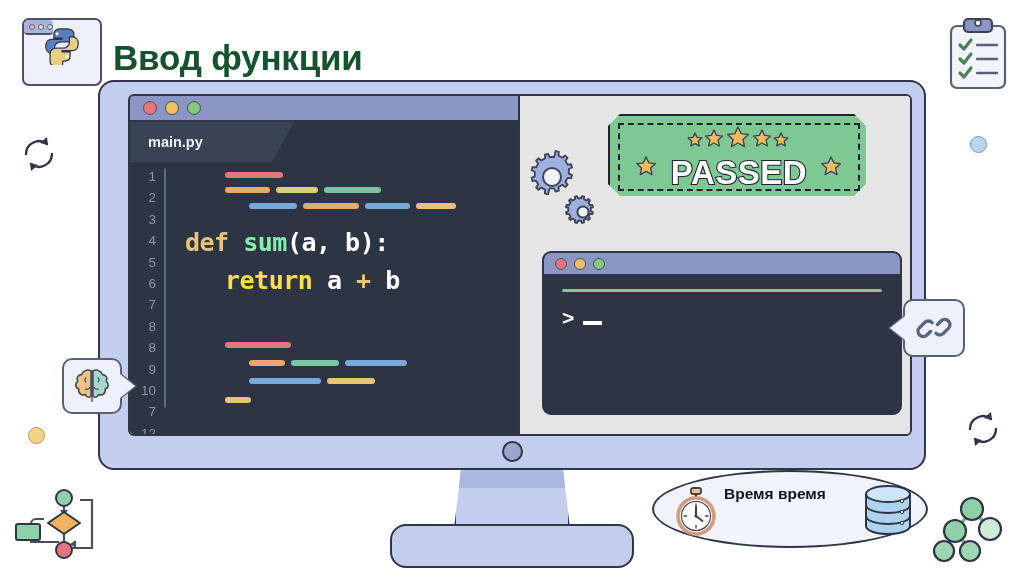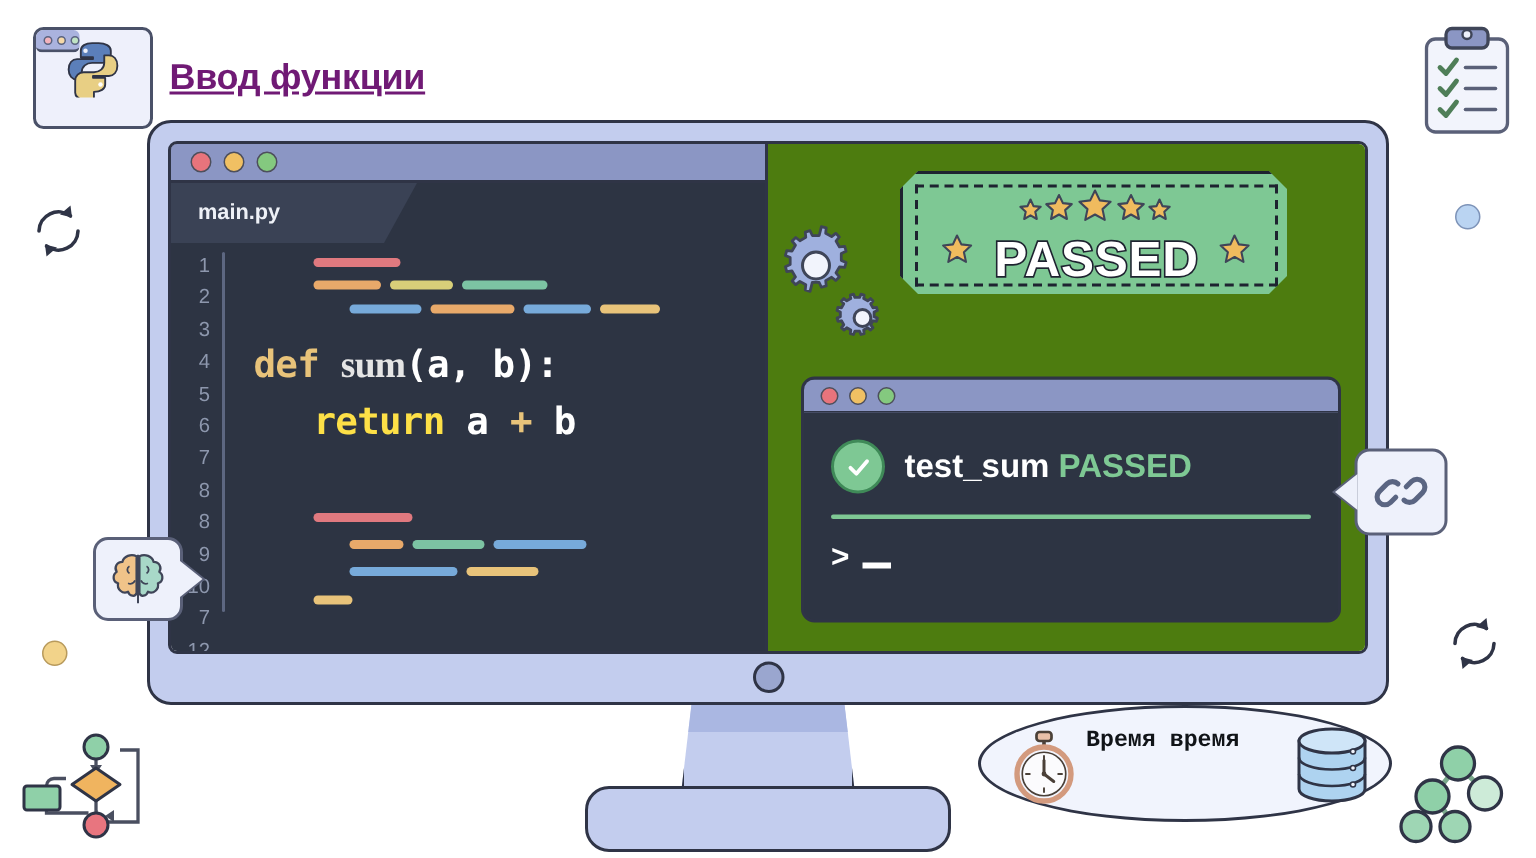--- a/index.html
+++ b/index.html
@@ -6,22 +6,22 @@
   body{
     width:1024px;height:572px;position:relative;overflow:hidden;
     background:#ffffff;
     font-family:"Liberation Sans", sans-serif;
     -webkit-font-smoothing:antialiased;
   }
   .stage{position:absolute;inset:0;}
 
   
   .heading{
-    position:absolute;font-weight:bold;color:#701a75;
-    font-size:24px;letter-spacing:-0.2px;white-space:nowrap;text-decoration:underline;
+    position:absolute;font-weight:bold;color:#14532d;
+    font-size:35px;letter-spacing:-0.2px;white-space:nowrap;
   }
   #h-left{left:113px;top:38px;}
   #h-right{left:597px;top:38px;}
 
   
   .pywin{
     position:absolute;left:22px;top:18px;width:76px;height:64px;
     background:#eef0fb;border:2px solid #4a5168;border-radius:7px;overflow:hidden;
   }
   .pywin .bar{height:13px;background:#aab3de;border-bottom:2px solid #4a5168;
@@ -32,21 +32,21 @@
   .pywin .bar i:nth-child(3){background:#bfe3c4;}
   .pywin .body{display:flex;align-items:center;justify-content:center;height:49px;}
 
   
   .clipboard{position:absolute;right:12px;top:14px;width:68px;height:80px;}
 
   
   .monitor{
     position:absolute;left:98px;top:80px;width:828px;height:390px;
     background:#c3cdee;border:2.5px solid #2f3446;border-radius:16px;
-    box-sizing:border-box;padding:12px 12px 0 12px;
+    box-sizing:border-box;padding:12px 12px 0 28px;
   }
   .screen{
     position:relative;width:100%;height:342px;border:2.5px solid #2f3446;
     border-radius:6px;overflow:hidden;display:flex;background:#f3f5fc;
     box-sizing:border-box;
   }
   .bezel-bottom{
     position:absolute;left:0;right:0;bottom:0;height:34px;
     display:flex;align-items:center;justify-content:center;
   }
@@ -82,26 +82,26 @@
   .code{position:relative;height:276px;display:flex;padding-top:4px;box-sizing:border-box;}
   .gutter{width:34px;text-align:right;padding-right:8px;box-sizing:border-box;
     color:#8d97ad;font-size:13.5px;line-height:21.4px;}
   .gutter div{height:21.4px;}
   .code-rule{width:2px;background:#5d6781;margin:2px 11px 30px 0;border-radius:2px;}
   .lines{position:relative;flex:1;padding-top:2px;}
   .bar{height:6px;border-radius:4px;position:absolute;}
   .ctext{position:absolute;color:#fff;font-size:25px;font-weight:bold;
     font-family:"DejaVu Sans Mono", monospace;white-space:nowrap;letter-spacing:-0.5px;}
   .k-def{color:#e8c37a;}
-  .k-fn{color:#e5e5e5;font-family:Liberation Serif, serif;}
+  .k-fn{color:#86efac;}
   .k-ret{color:#fde047;}
   .k-op{color:#e8c37a;}
 
   
-  .results{width:50%;height:100%;background:#4d7c0f;position:relative;box-sizing:border-box;}
+  .results{width:50%;height:100%;background:#e5e5e5;position:relative;box-sizing:border-box;}
   .badge{
     position:absolute;left:88px;top:18px;width:258px;height:82px;
     background:#7ec894;border:2.5px solid #1e2330;
     clip-path:polygon(0 12px,12px 0,246px 0,258px 12px,258px 70px,246px 82px,12px 82px,0 70px);
   }
   .badge .dash{position:absolute;inset:7px 8px;border:2px dashed #1e2330;}
   .badge .word{
     position:absolute;left:0;right:0;top:38px;text-align:center;
     font-size:33px;font-weight:bold;color:#ffffff;letter-spacing:0.5px;
     -webkit-text-stroke:2.2px #1e2330; paint-order:stroke fill;
@@ -145,21 +145,21 @@
   #callout-link:after{left:-15px;top:15px;border-top:12px solid transparent;
     border-bottom:12px solid transparent;border-right:15px solid #eef1fb;
     filter:drop-shadow(-2px 0 0 #5a6078);}
 
   
   #url{position:absolute;left:120px;top:511px;font-size:18px;font-weight:bold;color:#111418;}
 
   
   .timebubble{
     position:absolute;left:652px;top:470px;width:272px;height:74px;
-    background:#f1f4fd;border:2px solid #2f3446;border-radius:50%;font-family:Liberation Mono, monospace;
+    background:#f1f4fd;border:2px solid #2f3446;border-radius:50%;
   }
   .tb-text{position:absolute;left:70px;top:12px;width:140px;
     font-size:15.5px;font-weight:bold;color:#111418;line-height:19px;}
   .stopwatch{position:absolute;left:16px;top:14px;width:52px;height:52px;}
   .db{position:absolute;right:8px;top:8px;width:60px;height:60px;}
 
   
   .flow{position:absolute;left:14px;top:486px;width:92px;height:78px;}
   .tree{position:absolute;left:928px;top:492px;width:86px;height:76px;}
   .refresh{position:absolute;}
@@ -301,31 +301,20 @@
           <div class="word">PASSED</div>
         </div>
 
 
         <div class="terminal">
           <div class="term-bar">
             <i></i>
             <i></i>
             <i></i>
           </div>
-          <div class="term-row">
-            <div class="check">
-              <svg width="19" height="19" viewBox="0 0 24 24" fill="none" stroke="#ffffff" stroke-width="3.2" stroke-linecap="round" stroke-linejoin="round">
-                <polyline points="5,12.5 10,17.5 19,7"></polyline>
-              </svg>
-            </div>
-            <div class="term-txt">
-              <span>test_sum</span>
-              <span> </span><span class="pass">PASSED</span>
-            </div>
-          </div>
           <div class="term-line"></div>
           <div class="prompt">
             <span class="chev">&gt;</span>
             <span class="cur"></span>
           </div>
         </div>
       </div>
     </div>
 
     <div class="bezel-bottom">

